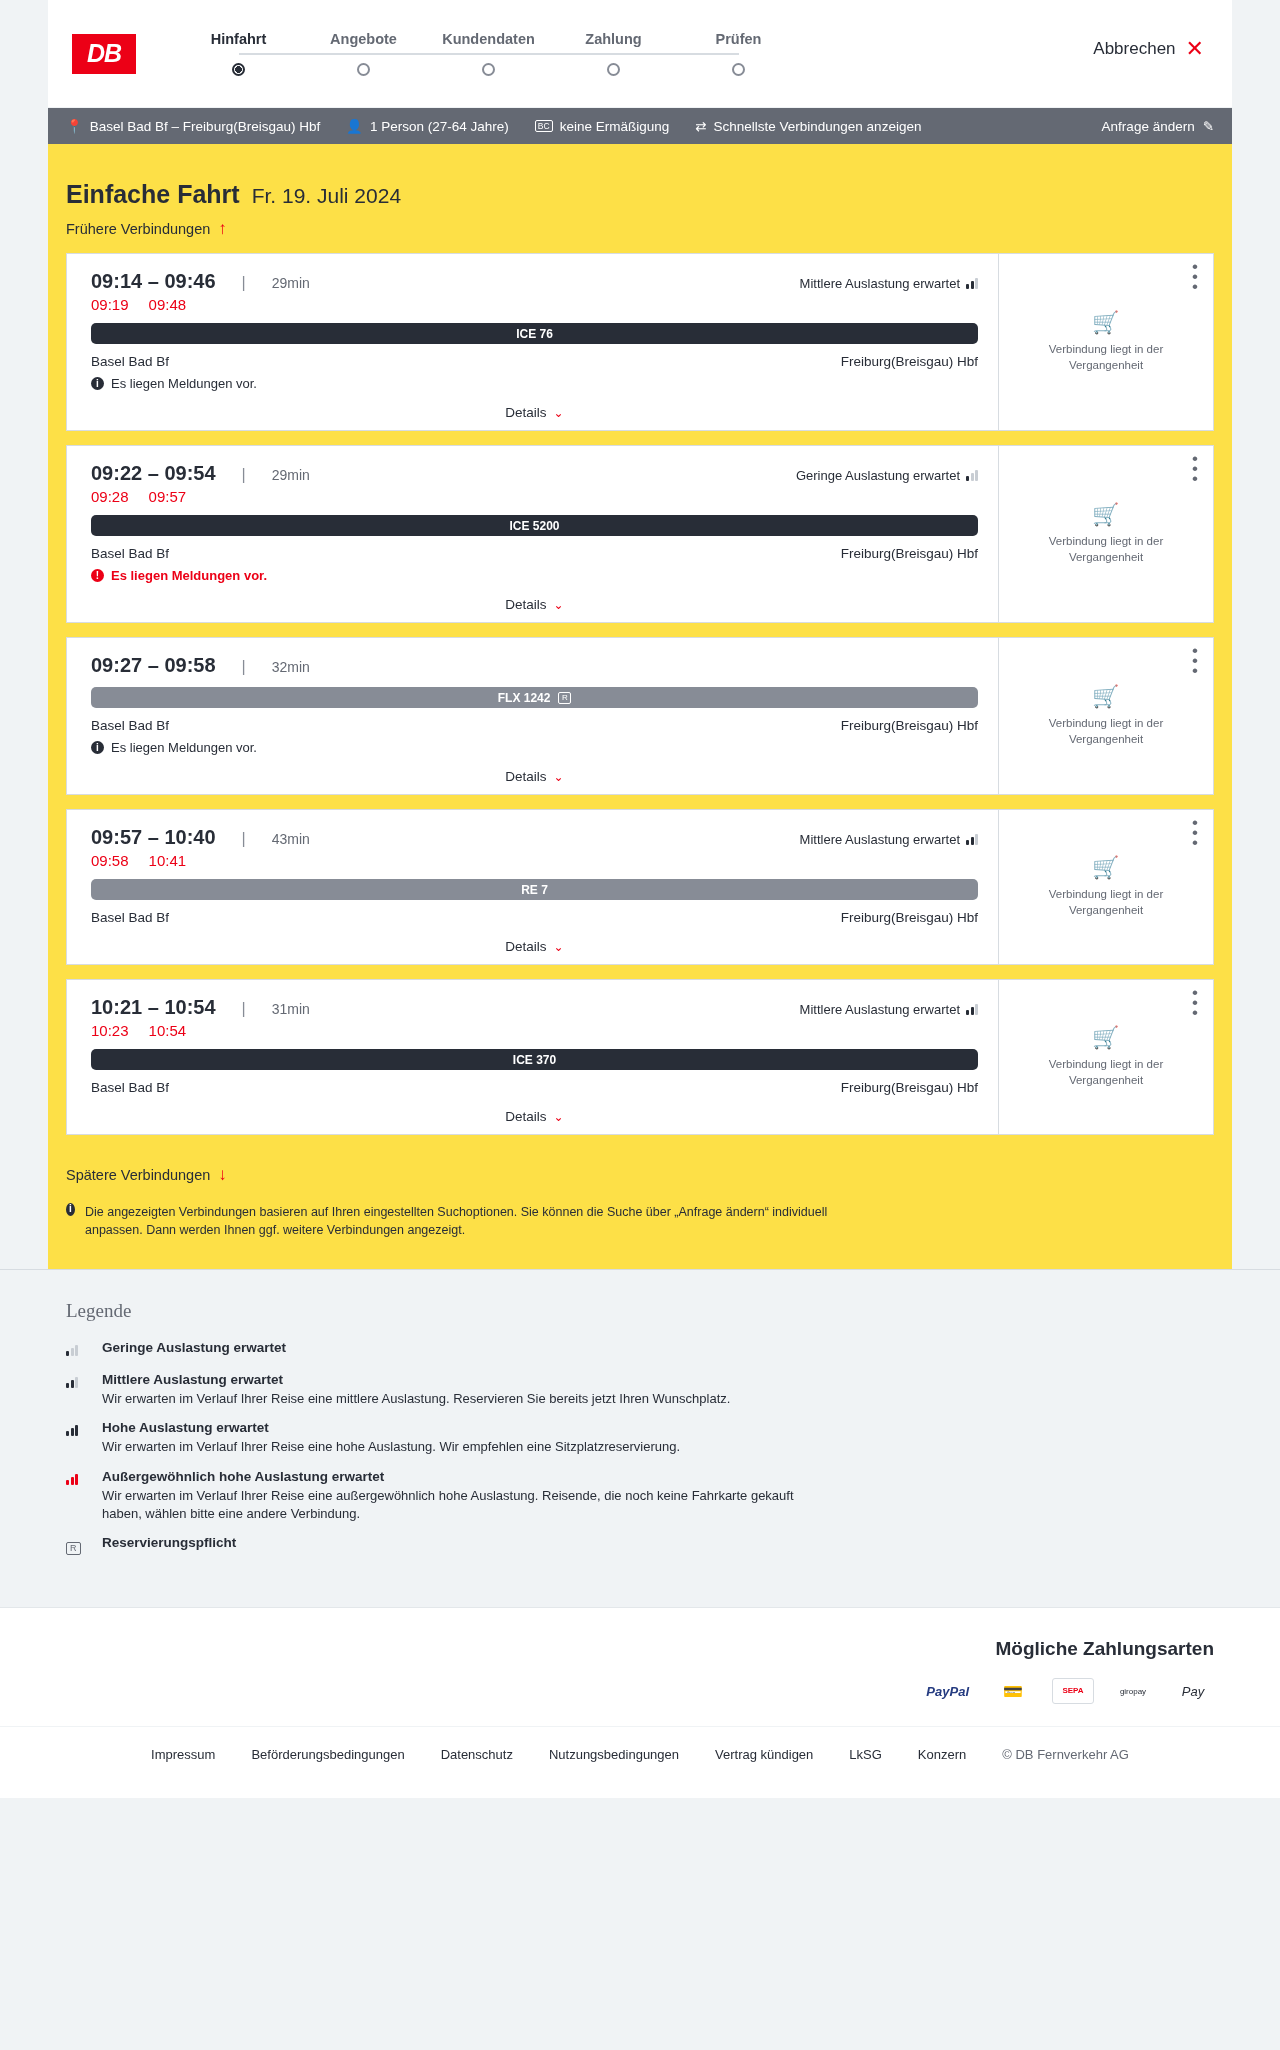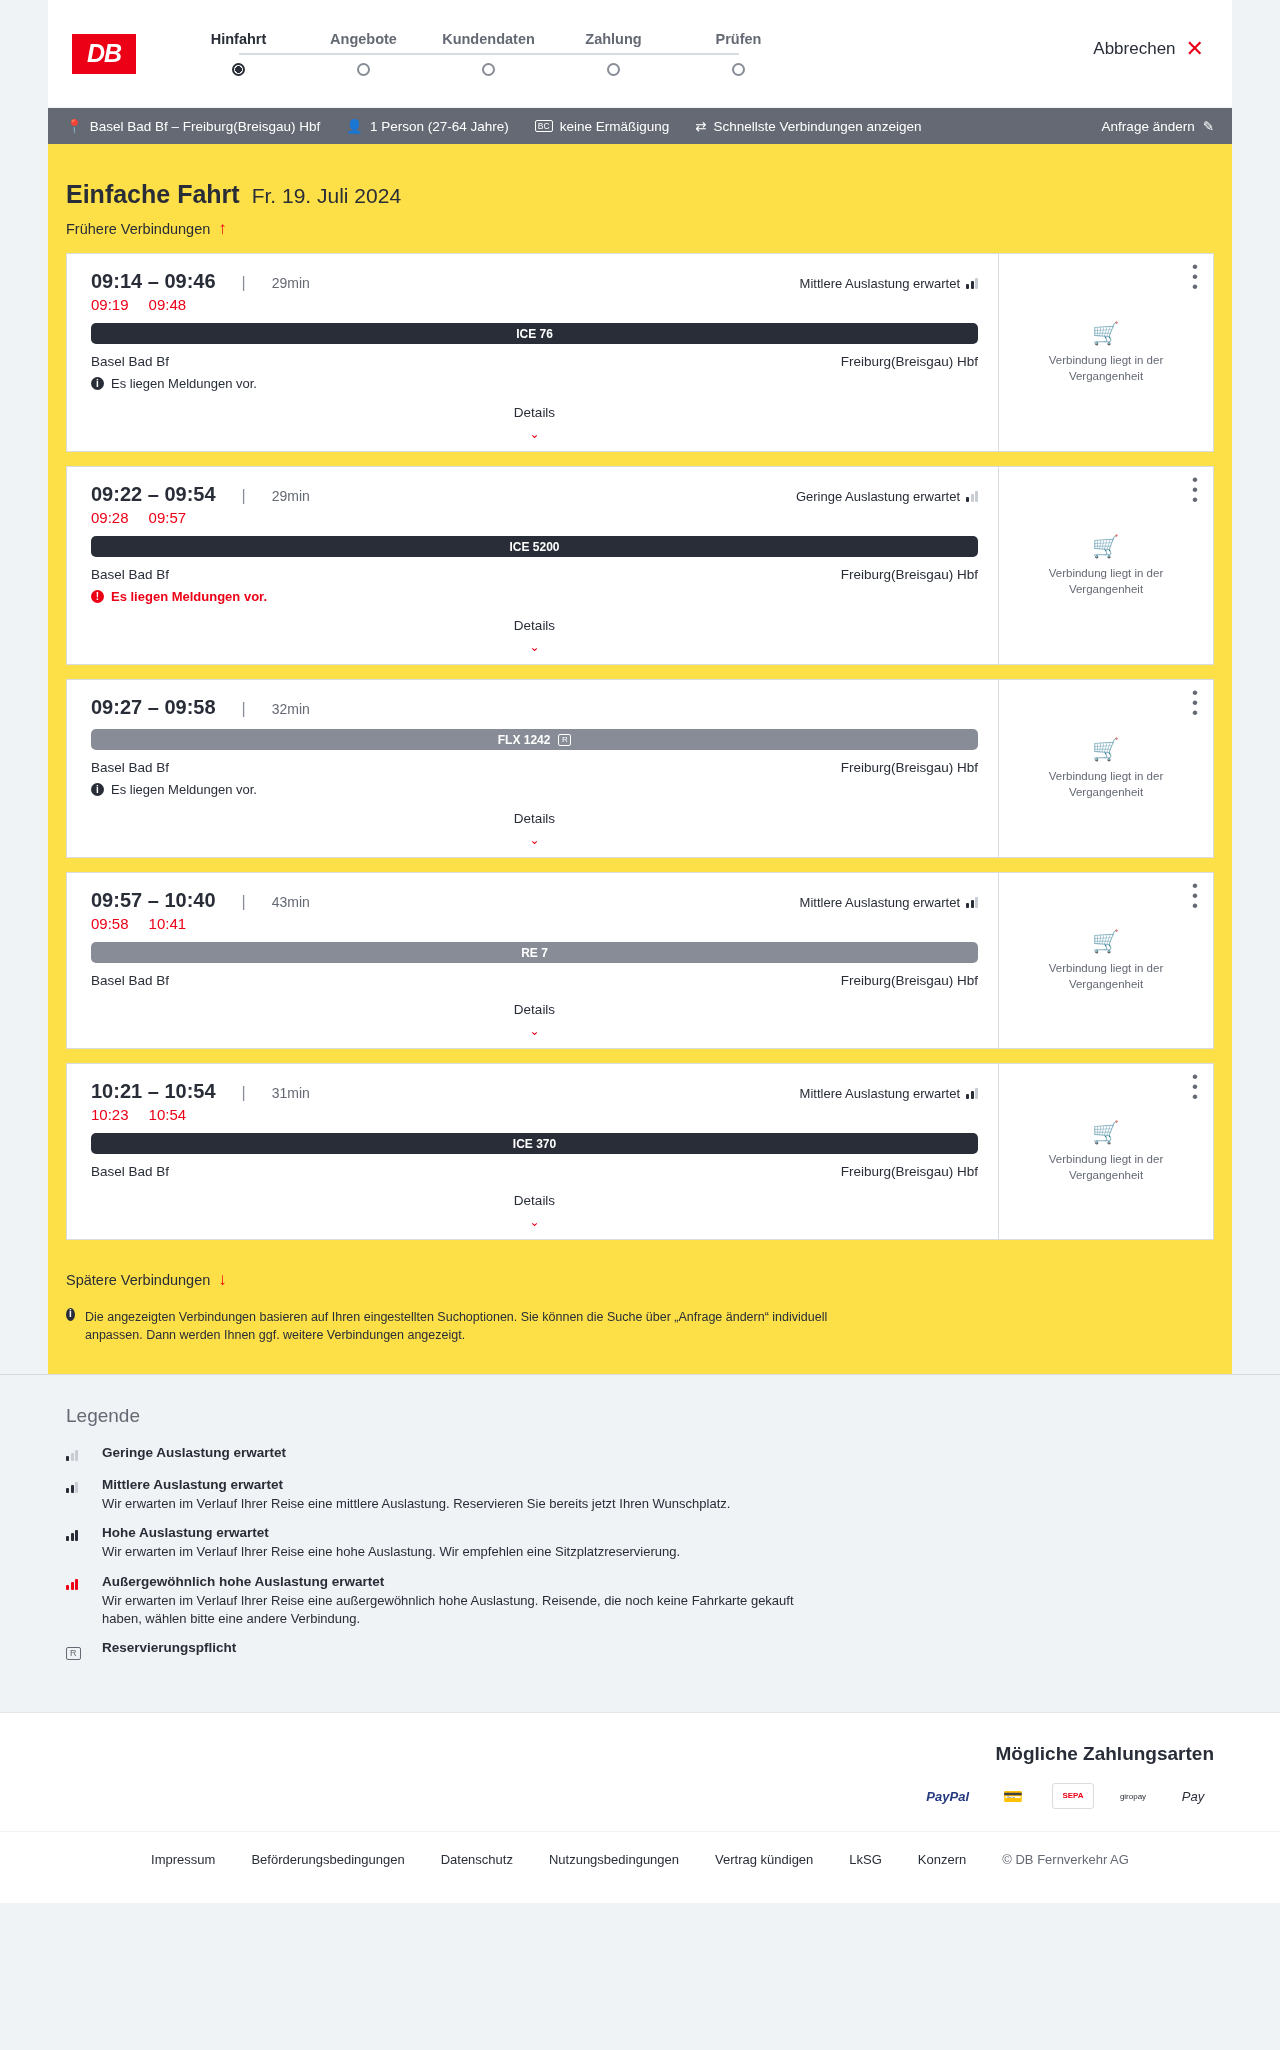--- a/index.html
+++ b/index.html
@@ -250,21 +250,20 @@
   .details {
     margin-top: 14px;
     text-align: center;
     font-size: 13.5px;
     color: #282d37;
     display: flex;
     align-items: center;
     justify-content: center;
     gap: 7px;
     cursor: pointer;
-    flex-direction: column;
   }
   .chev { color: #ec0016; font-size: 12px; }
 
   
   .ubars { display: inline-flex; align-items: flex-end; gap: 1.5px; height: 11px; }
   .ubars i { width: 3px; display: block; border-radius: 1px; }
   .ubars i.b1 { height: 5px; }
   .ubars i.b2 { height: 8px; }
   .ubars i.b3 { height: 11px; }
   .on { background: #282d37; }
@@ -286,20 +285,21 @@
   .legend-wrap {
     background: #f0f3f5;
     border-top: 1px solid #d7dce1;
     padding: 30px 66px 40px 66px;
   }
   .legend-wrap h2 {
     font-size: 19px;
     font-weight: normal;
     color: #646973;
     margin: 0 0 18px 0;
+    font-family: Liberation Serif, serif;
   }
   .leg-item { display: flex; gap: 14px; margin-bottom: 12px; }
   .leg-icon { width: 22px; flex: 0 0 22px; padding-top: 2px; }
   .leg-title { font-size: 13.5px; font-weight: bold; }
   .leg-desc { font-size: 13px; color: #282d37; margin-top: 3px; line-height: 1.4; max-width: 700px; }
   .res-icon {
     display: inline-block;
     border: 1px solid #646973;
     color: #646973;
     font-size: 9px;

